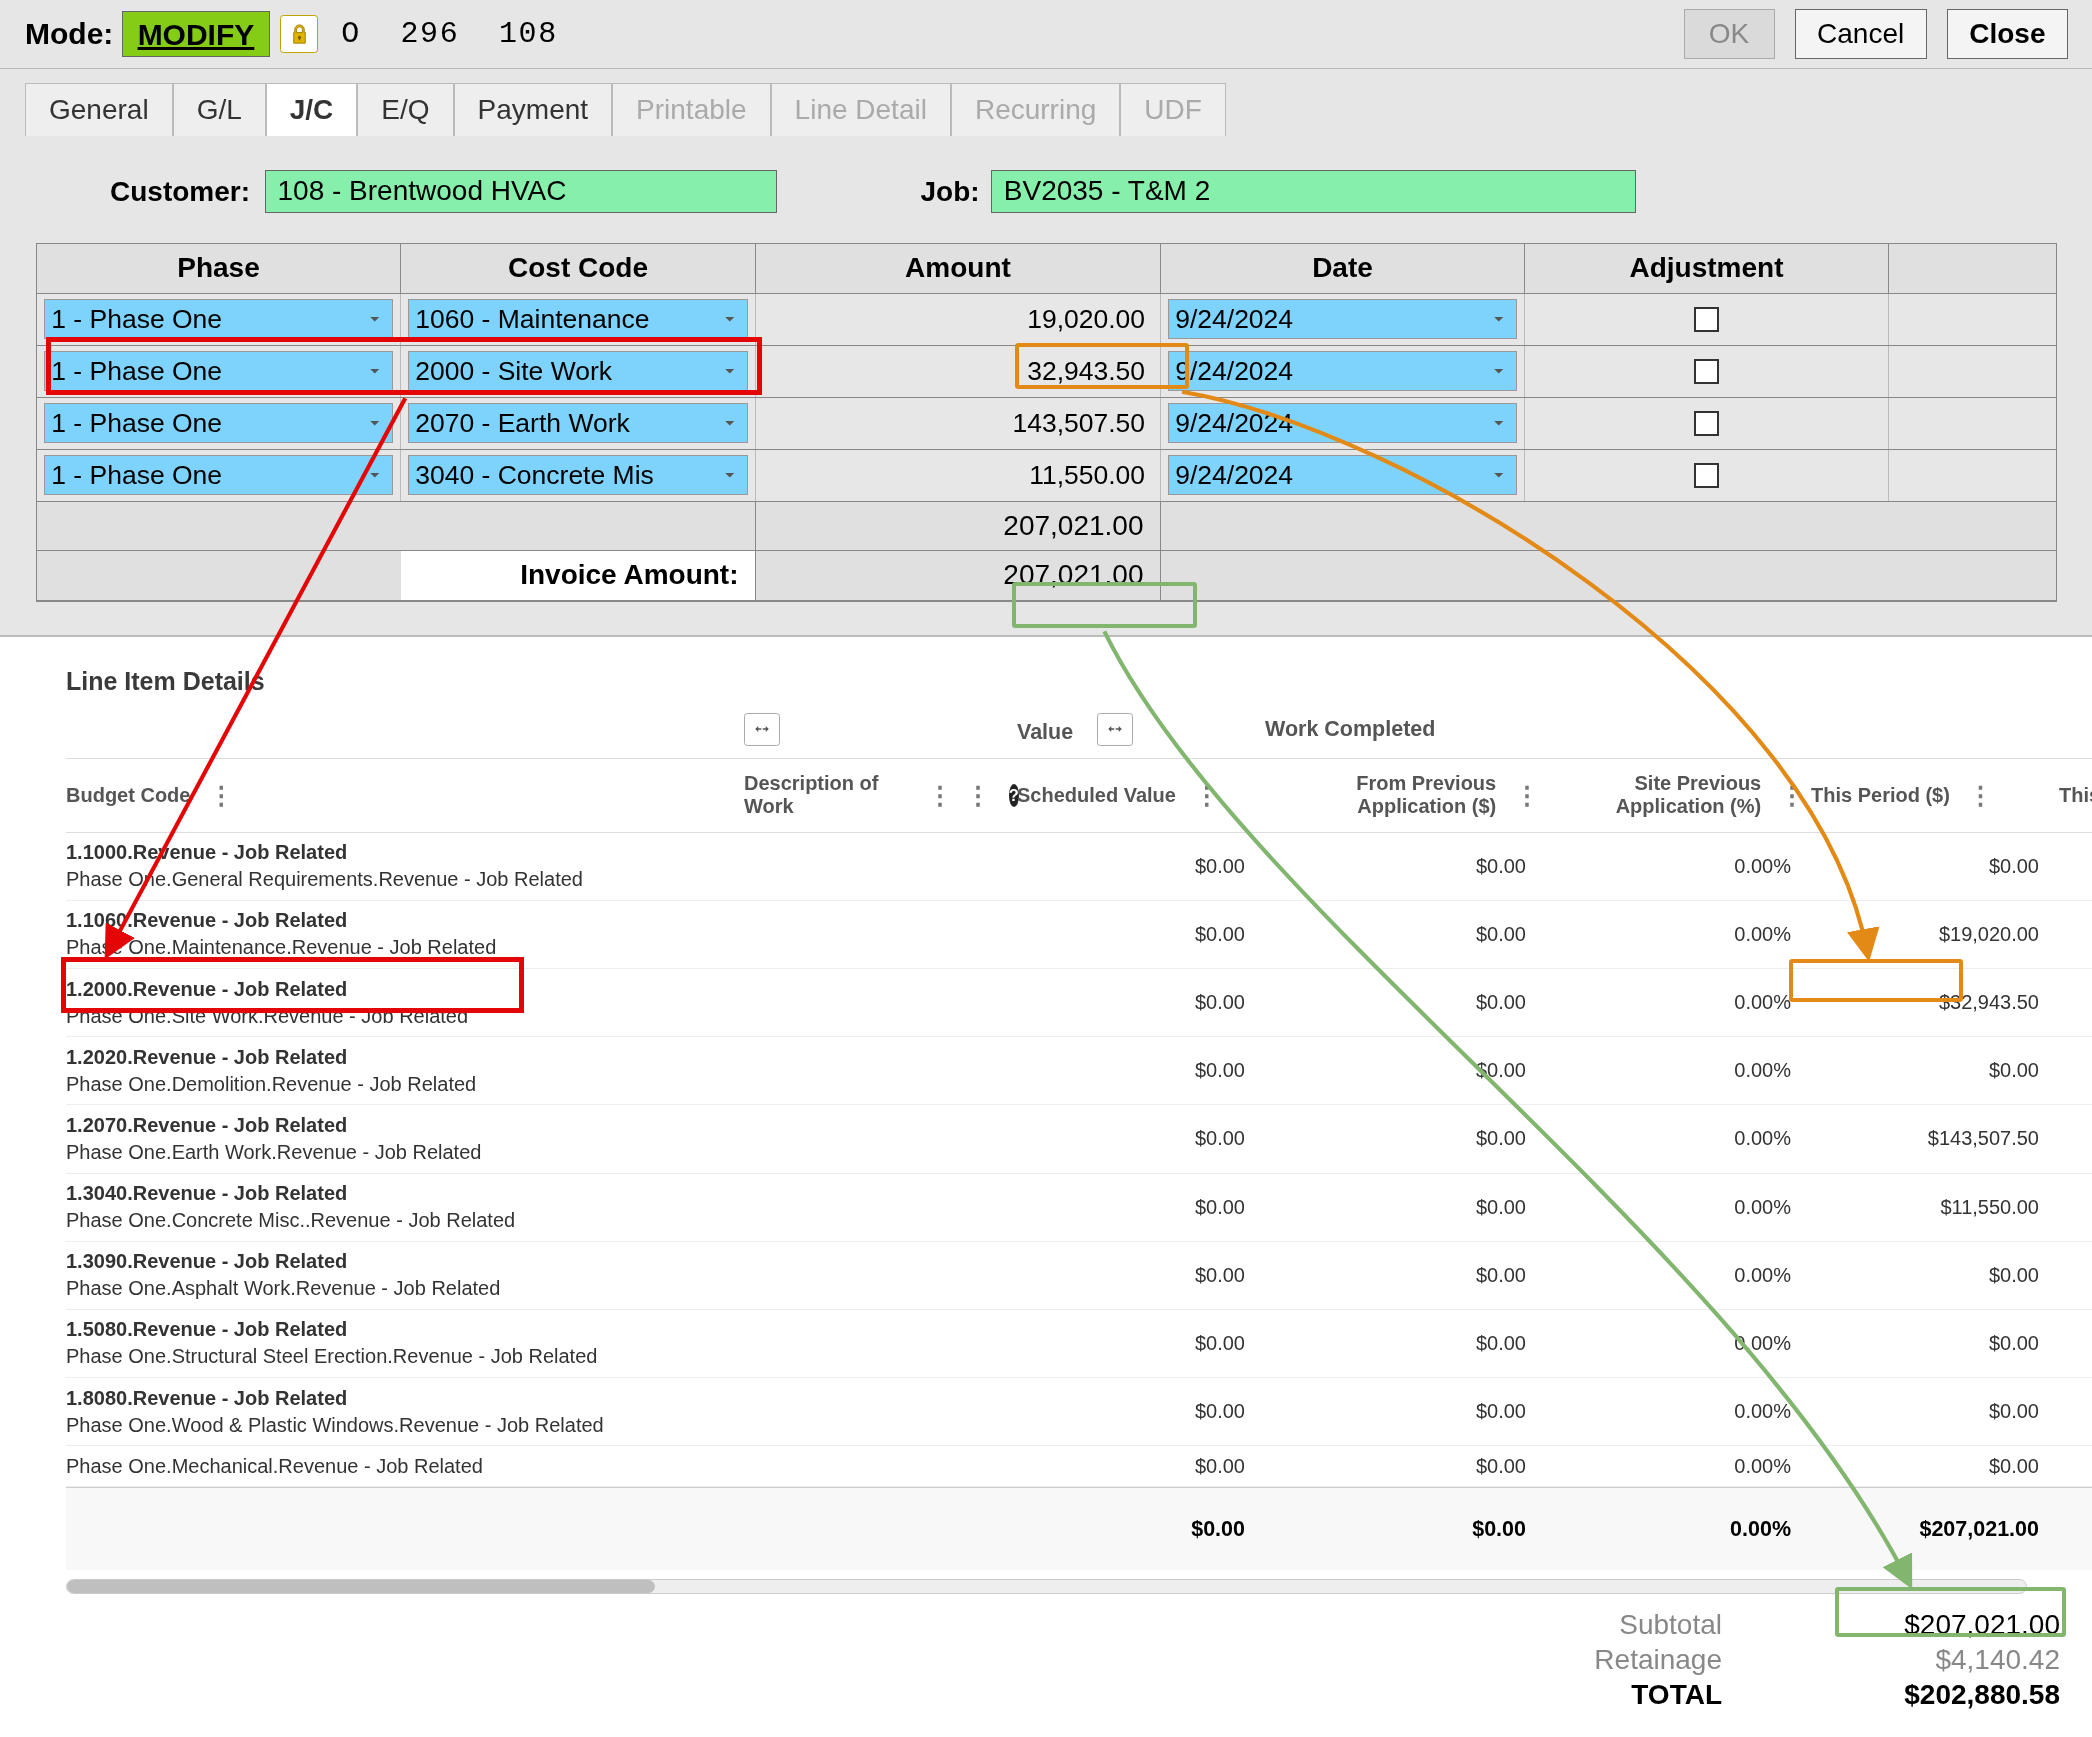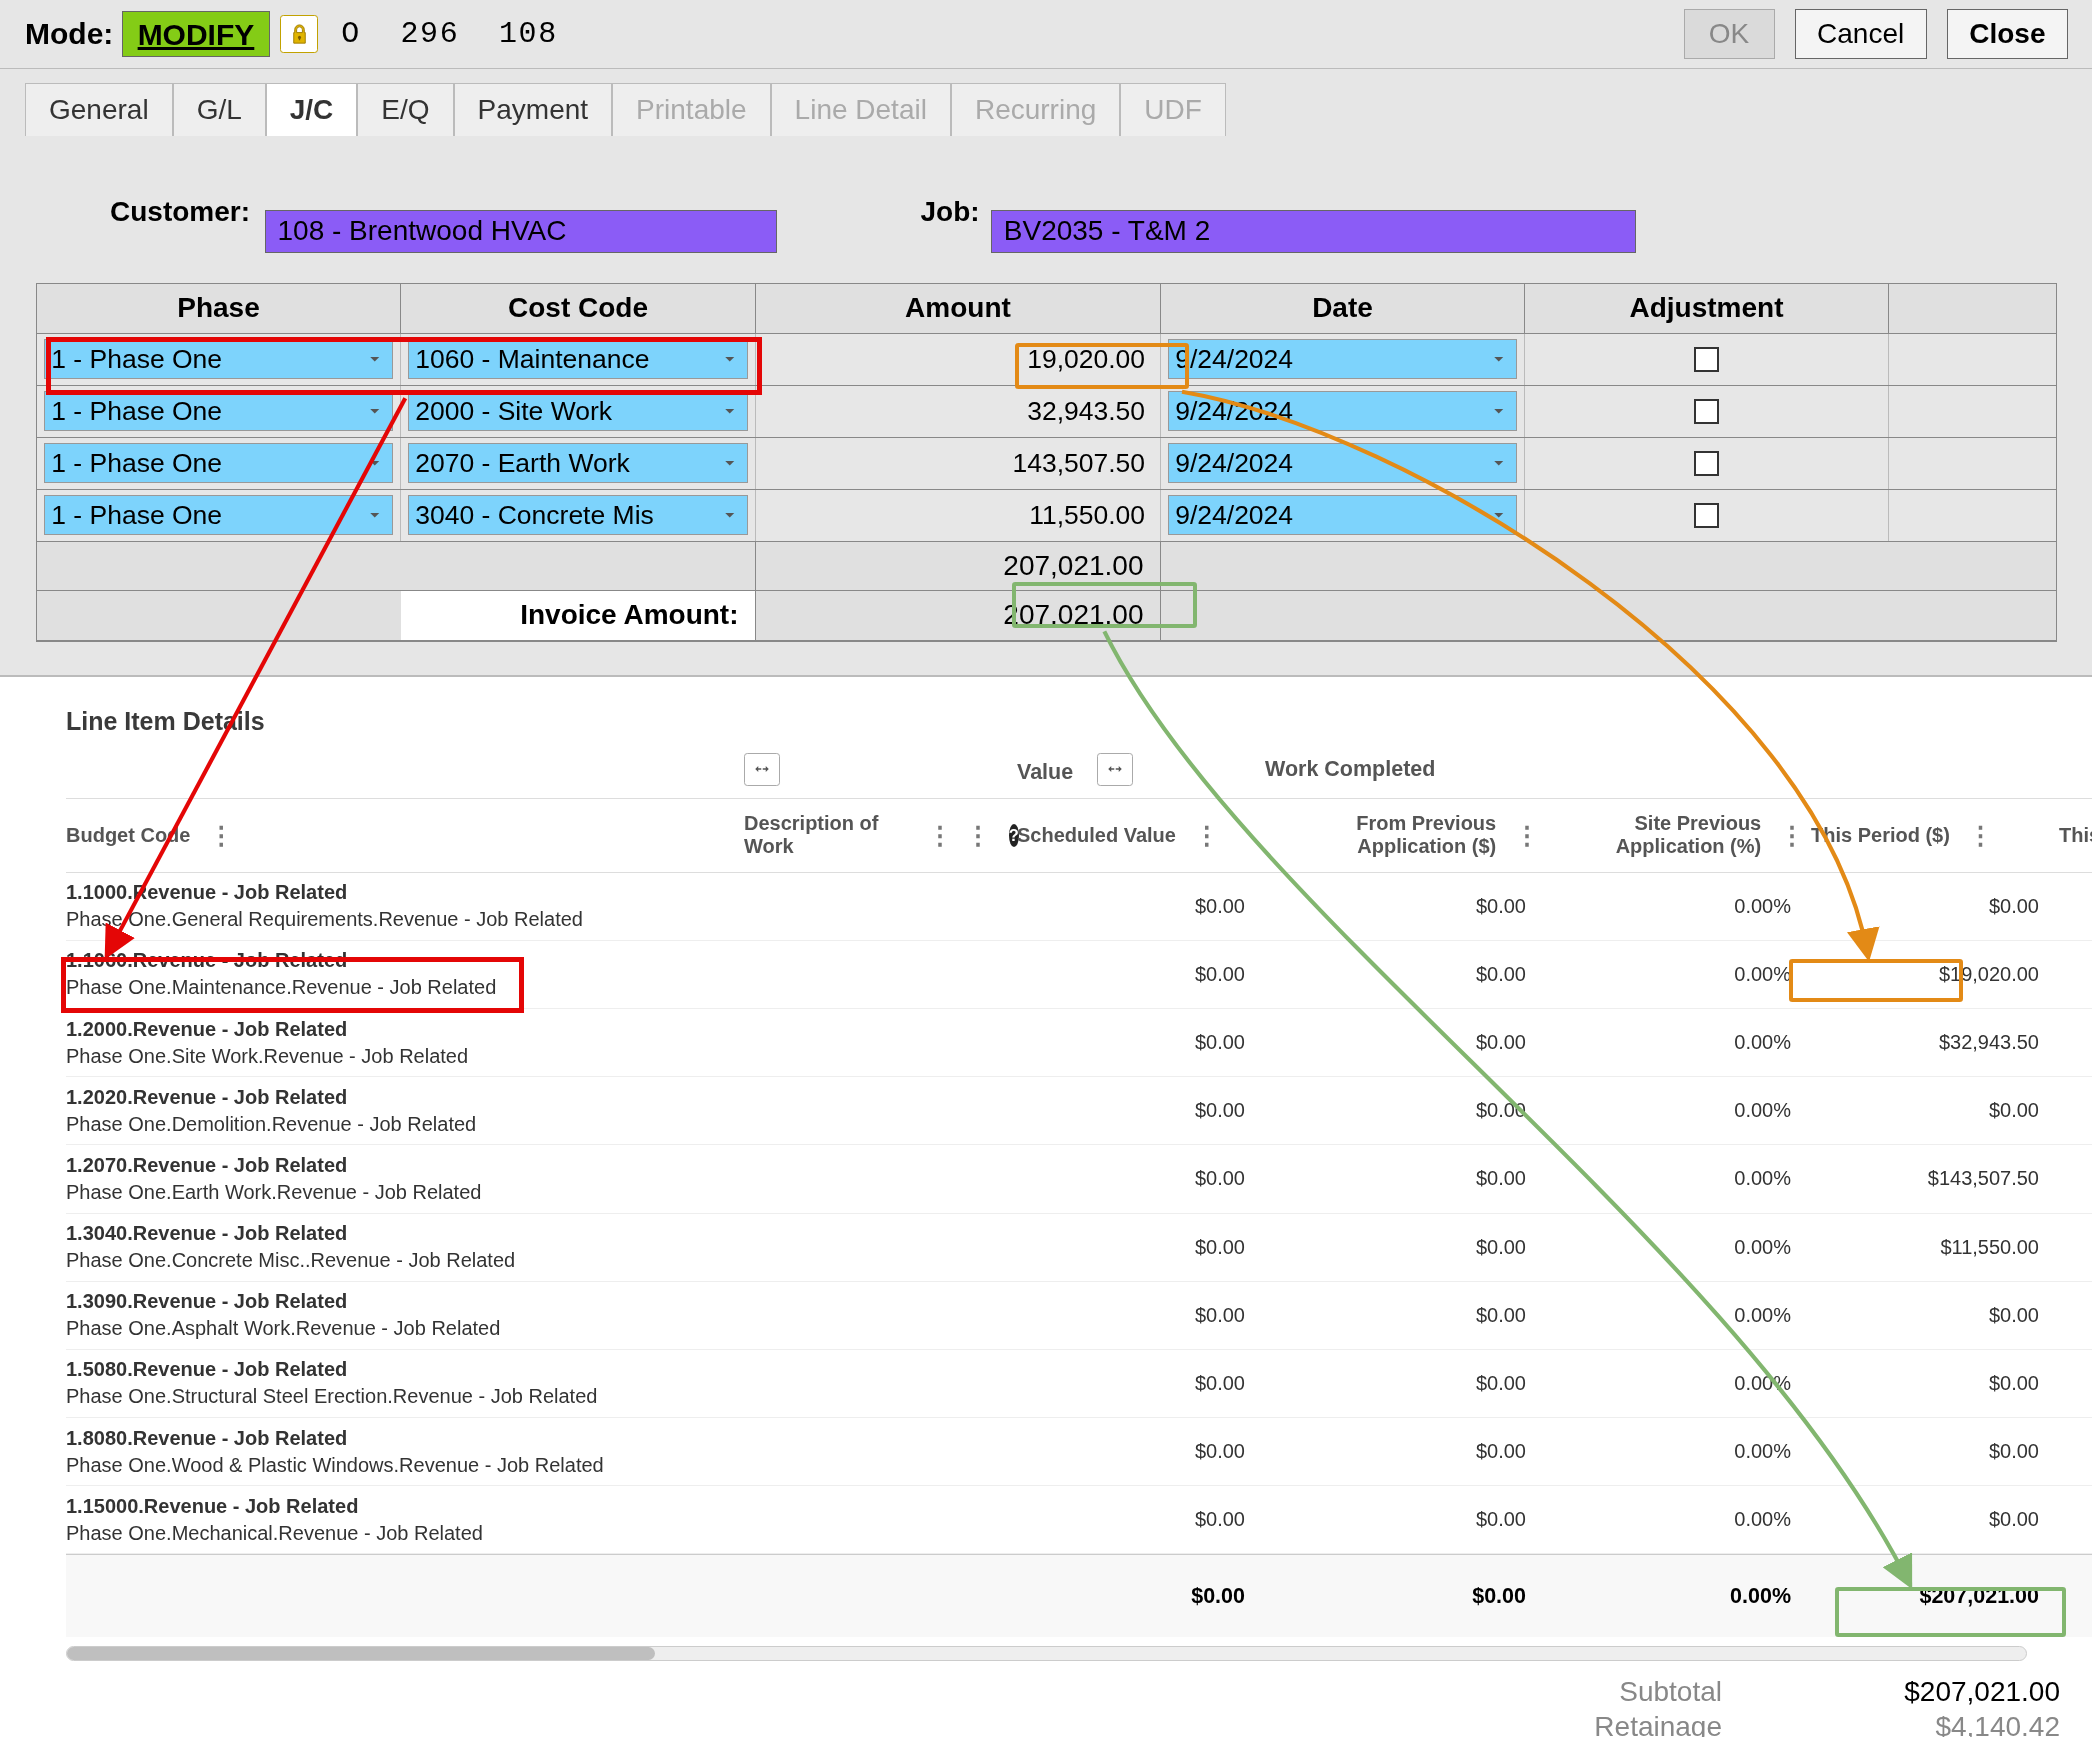--- a/index.html
+++ b/index.html
@@ -86,26 +86,25 @@
   }
   .cust-row {
     display: flex; align-items: center;
     gap: 11.6px;
     font-size: 28px;
     margin: 15px 0 30px 74px;
   }
   .cust-row .lbl { font-weight: 700; margin-right: 3.3px; }
   .cust-row .val-field {
     border: 1.7px solid #666;
-    background: #8b5cf6;
+    background: #86efac;
     padding: 5px 11.6px;
     min-width: 512px;
     height: 43px; line-height: 30px;
     display: inline-block;
-    margin-top: 40px;
   }
   .cust-row .job-lbl { font-weight: 700; margin-left: 132px; }
   .cust-row .job-field { min-width: 645px; }
 
   .grid-wrap {
     border: 0.8px solid #888;
     background: #e0e0e0;
   }
   .grid-head, .grid-row, .grid-tot {
     display: grid;
@@ -662,21 +661,20 @@
             <div></div>
             <div></div>
             <div class="num">$0.00</div>
             <div class="num">$0.00</div>
             <div class="num">0.00%</div>
             <div class="num">$0.00</div>
             <div></div>
           </div>
           <div class="lid-row">
             <div class="bc">
-              <div class="code">1.15000.Revenue - Job Related</div>
               <div>Phase One.Mechanical.Revenue - Job Related</div>
             </div>
             <div></div>
             <div></div>
             <div class="num">$0.00</div>
             <div class="num">$0.00</div>
             <div class="num">0.00%</div>
             <div class="num">$0.00</div>
             <div></div>
           </div>

